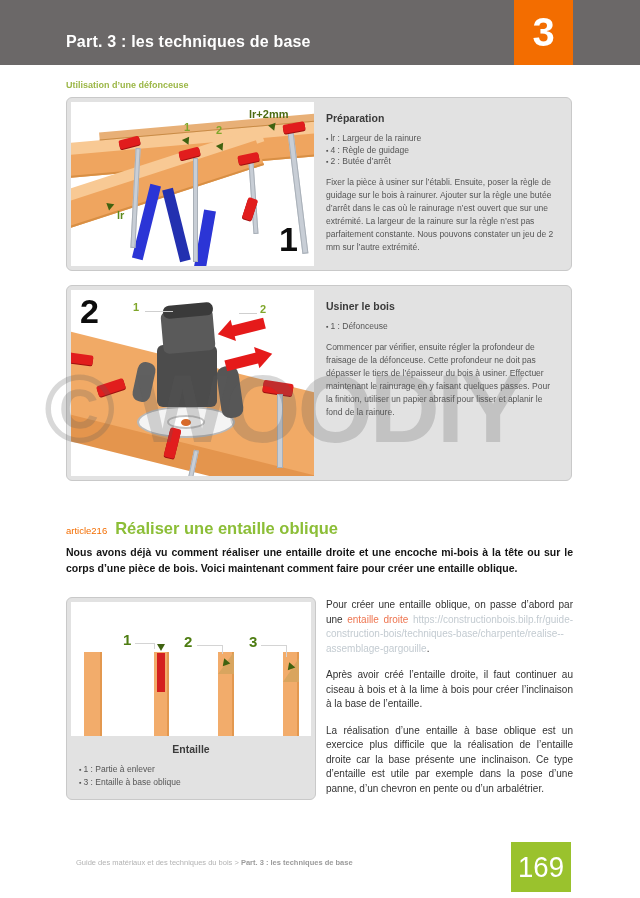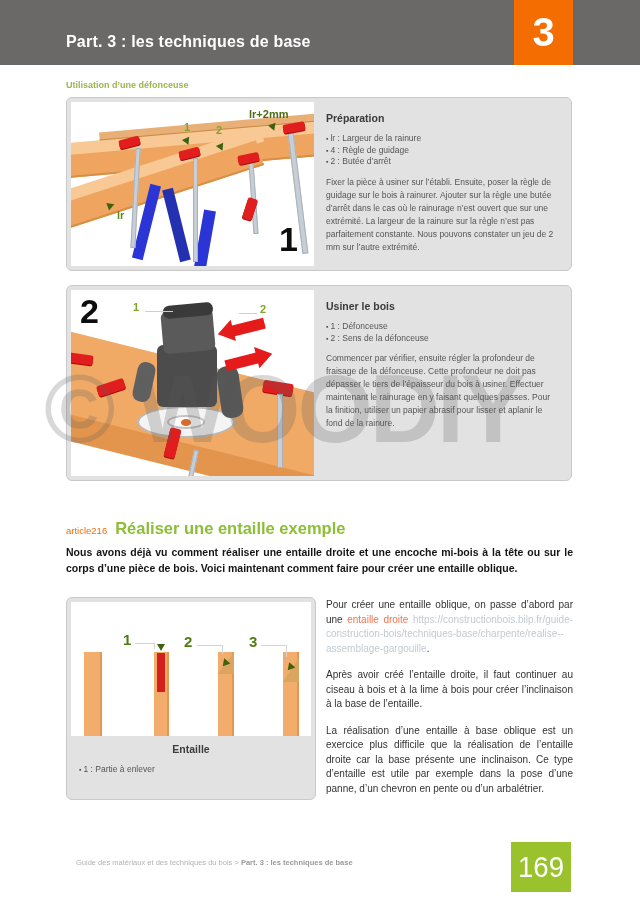--- a/index.html
+++ b/index.html
@@ -163,31 +163,30 @@
       <div class="lead" style="left:74px;top:21px;width:28px;height:4px;border-top:1px solid #cfcfcf;"></div>
       <div class="lead" style="left:168px;top:23px;width:18px;height:6px;border-top:1px solid #cfcfcf;"></div>
       <div class="glabel" style="left:62px;top:12px;">1</div>
       <div class="glabel" style="left:189px;top:14px;">2</div>
       <div class="bignum" style="left:9px;top:4px;">2</div>
     </div>
     <div class="panel-text">
       <div class="panel-title">Usiner le bois</div>
       <ul class="blist">
         <li>1 : Défonceuse</li>
-        <li>2 : Sens de la défonceuse</li>
       </ul>
       <div class="panel-body">Commencer par vérifier, ensuite régler la profondeur de fraisage de la défonceuse. Cette profondeur ne doit pas dépasser le tiers de l’épaisseur du bois à usiner. Effectuer maintenant le rainurage en y faisant quelques passes. Pour la finition, utiliser un papier abrasif pour lisser et aplanir le fond de la rainure.</div>
     </div>
   </div>
 
   <div class="watermark">© WOODIY</div>
 
   <div class="article-head">
     <span class="article-tag">article216</span>
-    <span class="article-title">Réaliser une entaille exemple</span>
+    <span class="article-title">Réaliser une entaille oblique</span>
   </div>
   <div class="intro">Nous avons déjà vu comment réaliser une entaille droite et une encoche mi-bois à la tête ou sur le corps d’une pièce de bois. Voici maintenant comment faire pour créer une entaille oblique.</div>
 
   <div class="figpanel">
     <div class="figimg">
       <div class="boardv" style="left:13px;width:18px;"></div>
       <div class="boardv" style="left:83px;width:15px;"></div>
       <div class="boardv" style="left:147px;width:16px;"></div>
       <div class="boardv" style="left:212px;width:16px;"></div>
 
@@ -205,20 +204,21 @@
       <div class="lead" style="left:126px;top:43px;width:26px;height:9px;border-top:1px solid #d4d4d4;border-right:1px solid #d4d4d4;"></div>
       <div class="lead" style="left:190px;top:43px;width:26px;height:12px;border-top:1px solid #d4d4d4;border-right:1px solid #d4d4d4;"></div>
 
       <div class="flabel" style="left:52px;top:30px;">1</div>
       <div class="flabel" style="left:113px;top:32px;">2</div>
       <div class="flabel" style="left:178px;top:32px;">3</div>
     </div>
     <div class="figcap">Entaille</div>
     <ul class="figlist">
       <li>1 : Partie à enlever</li>
+      <li>3 : Entaille à base oblique</li>
     </ul>
   </div>
 
   <div class="textcol">
     <p><span>Pour créer une entaille oblique, on passe d’abord par une</span>
       <a href="#" class="link">entaille droite</a>
       <span class="urltext">https://constructionbois.bilp.fr/guide-construction-bois/techniques-base/charpente/realise--assemblage-gargouille</span><span>.</span></p>
     <p>Après avoir créé l’entaille droite, il faut continuer au ciseau à bois et à la lime à bois pour créer l’inclinaison à la base de l’entaille.</p>
     <p>La réalisation d’une entaille à base oblique est un exercice plus difficile que la réalisation de l’entaille droite car la base présente une inclinaison. Ce type d’entaille est utile par exemple dans la pose d’une panne, d’un chevron en pente ou d’un arbalétrier.</p>
   </div>

